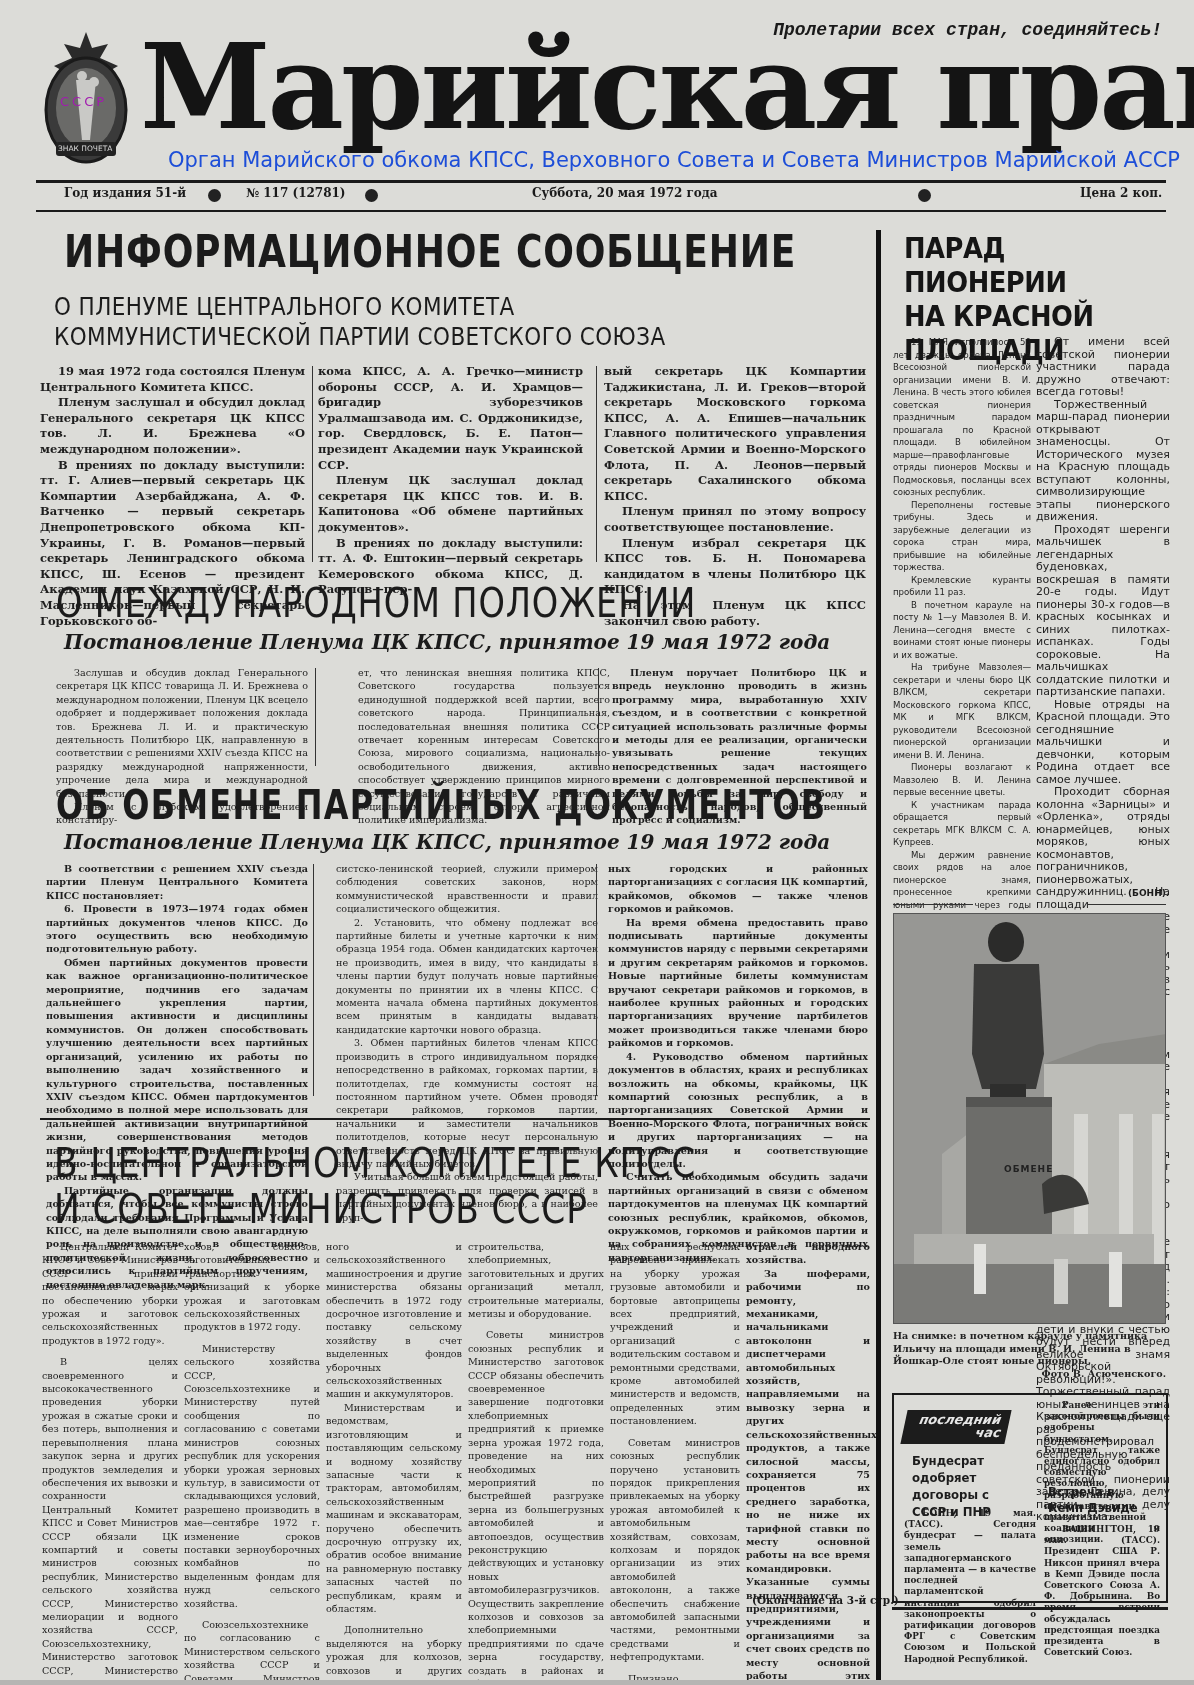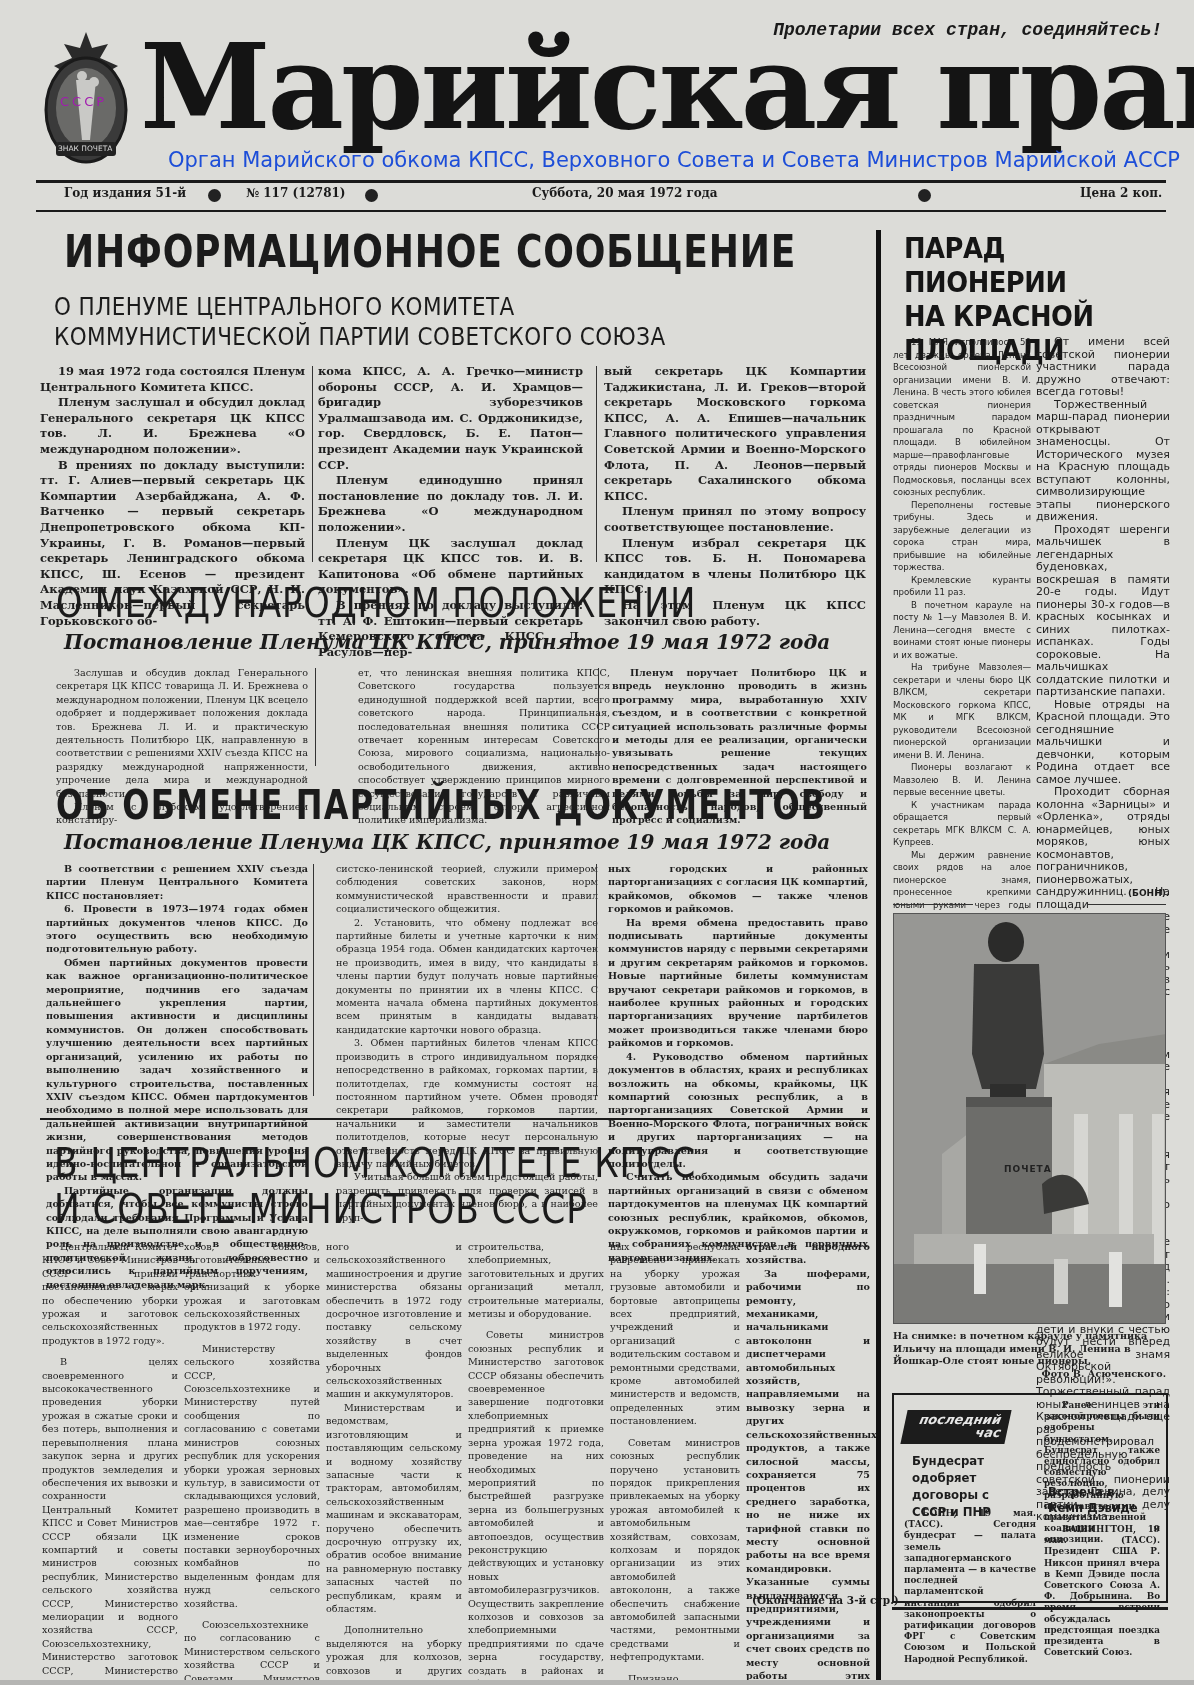--- a/index.html
+++ b/index.html
@@ -82,21 +82,20 @@
   <div class="abs h-light" style="left:54px;top:322px;font-size:25px;letter-spacing:0.5px;transform:scaleX(0.86);transform-origin:left top;">КОММУНИСТИЧЕСКОЙ ПАРТИИ СОВЕТСКОГО СОЮЗА</div>
 
   <div class="abs col bold" style="left:40px;top:364px;width:265px;">
     <p>19 мая 1972 года состоялся Пленум Центрального Комитета КПСС.</p>
     <p>Пленум заслушал и обсудил доклад Генерального секретаря ЦК КПСС тов. Л. И. Брежнева «О международном положении».</p>
     <p>В прениях по докладу выступили: тт. Г. Алиев—первый секретарь ЦК Компартии Азербайджана, А. Ф. Ватченко — первый секретарь Днепропетровского обкома КП-Украины, Г. В. Романов—первый секретарь Ленинградского обкома КПСС, Ш. Есенов — президент Академии наук Казахской ССР, Н. И. Масленников—первый секретарь Горьковского об-</p>
   </div>
   <div class="abs vrule" style="left:312px;top:366px;height:196px;"></div>
   <div class="abs col bold" style="left:318px;top:364px;width:265px;">
     <p style="text-indent:0">кома КПСС, А. А. Гречко—министр обороны СССР, А. И. Храмцов—бригадир зуборезчиков Уралмашзавода им. С. Орджоникидзе, гор. Свердловск, Б. Е. Патон—президент Академии наук Украинской ССР.</p>
-    <p>Пленум единодушно принял постановление по докладу тов. Л. И. Брежнева «О международном положении».</p>
     <p>Пленум ЦК заслушал доклад секретаря ЦК КПСС тов. И. В. Капитонова «Об обмене партийных документов».</p>
     <p>В прениях по докладу выступили: тт. А. Ф. Ештокин—первый секретарь Кемеровского обкома КПСС, Д. Расулов—пер-</p>
   </div>
   <div class="abs vrule" style="left:596px;top:366px;height:196px;"></div>
   <div class="abs col bold" style="left:604px;top:364px;width:262px;">
     <p style="text-indent:0">вый секретарь ЦК Компартии Таджикистана, Л. И. Греков—второй секретарь Московского горкома КПСС, А. А. Епишев—начальник Главного политического управления Советской Армии и Военно-Морского Флота, П. А. Леонов—первый секретарь Сахалинского обкома КПСС.</p>
     <p>Пленум принял по этому вопросу соответствующее постановление.</p>
     <p>Пленум избрал секретаря ЦК КПСС тов. Б. Н. Пономарева кандидатом в члены Политбюро ЦК КПСС.</p>
     <p>На этом Пленум ЦК КПСС закончил свою работу.</p>
   </div>
@@ -232,21 +231,21 @@
 
       <rect x="20" y="320" width="240" height="30" fill="#b0b0ac"></rect>
       <rect x="0" y="350" width="273" height="61" fill="#7a7a77"></rect>
 
       <path d="M148 270 C170 250 190 265 195 290 L150 300 Z" fill="#3a3a38"></path>
 
       <rect x="80" y="330" width="12" height="50" fill="#e2e2df"></rect>
       <rect x="160" y="345" width="14" height="45" fill="#cfcfcb"></rect>
       <rect x="215" y="338" width="13" height="55" fill="#e2e2df"></rect>
     </svg>
-    <span class="abs" style="left:110px;top:250px;font-family:'DejaVu Sans',sans-serif;font-size:9px;font-weight:bold;color:#222;letter-spacing:1px;">ПОЧЕТА</span>
+    <span class="abs" style="left:110px;top:250px;font-family:'DejaVu Sans',sans-serif;font-size:9px;font-weight:bold;color:#222;letter-spacing:1px;">ОБМЕНЕ</span>
   </div>
   <div class="abs caption">
     <span>На снимке: в почетном карауле у памятника Ильичу на площади имени В. И. Ленина в Йошкар-Оле стоят юные пионеры.</span>
     <span style="display:block;text-align:right;">Фото В. Асюченского.</span>
   </div>
 
   <div class="abs lasthour-box"></div>
   <div class="abs lasthour-logo">
     <span style="font-size:13px;padding:2px 0 0 14px;">последний</span>
     <span style="font-size:13px;text-align:right;padding-right:6px;margin-top:-2px;">час</span>

